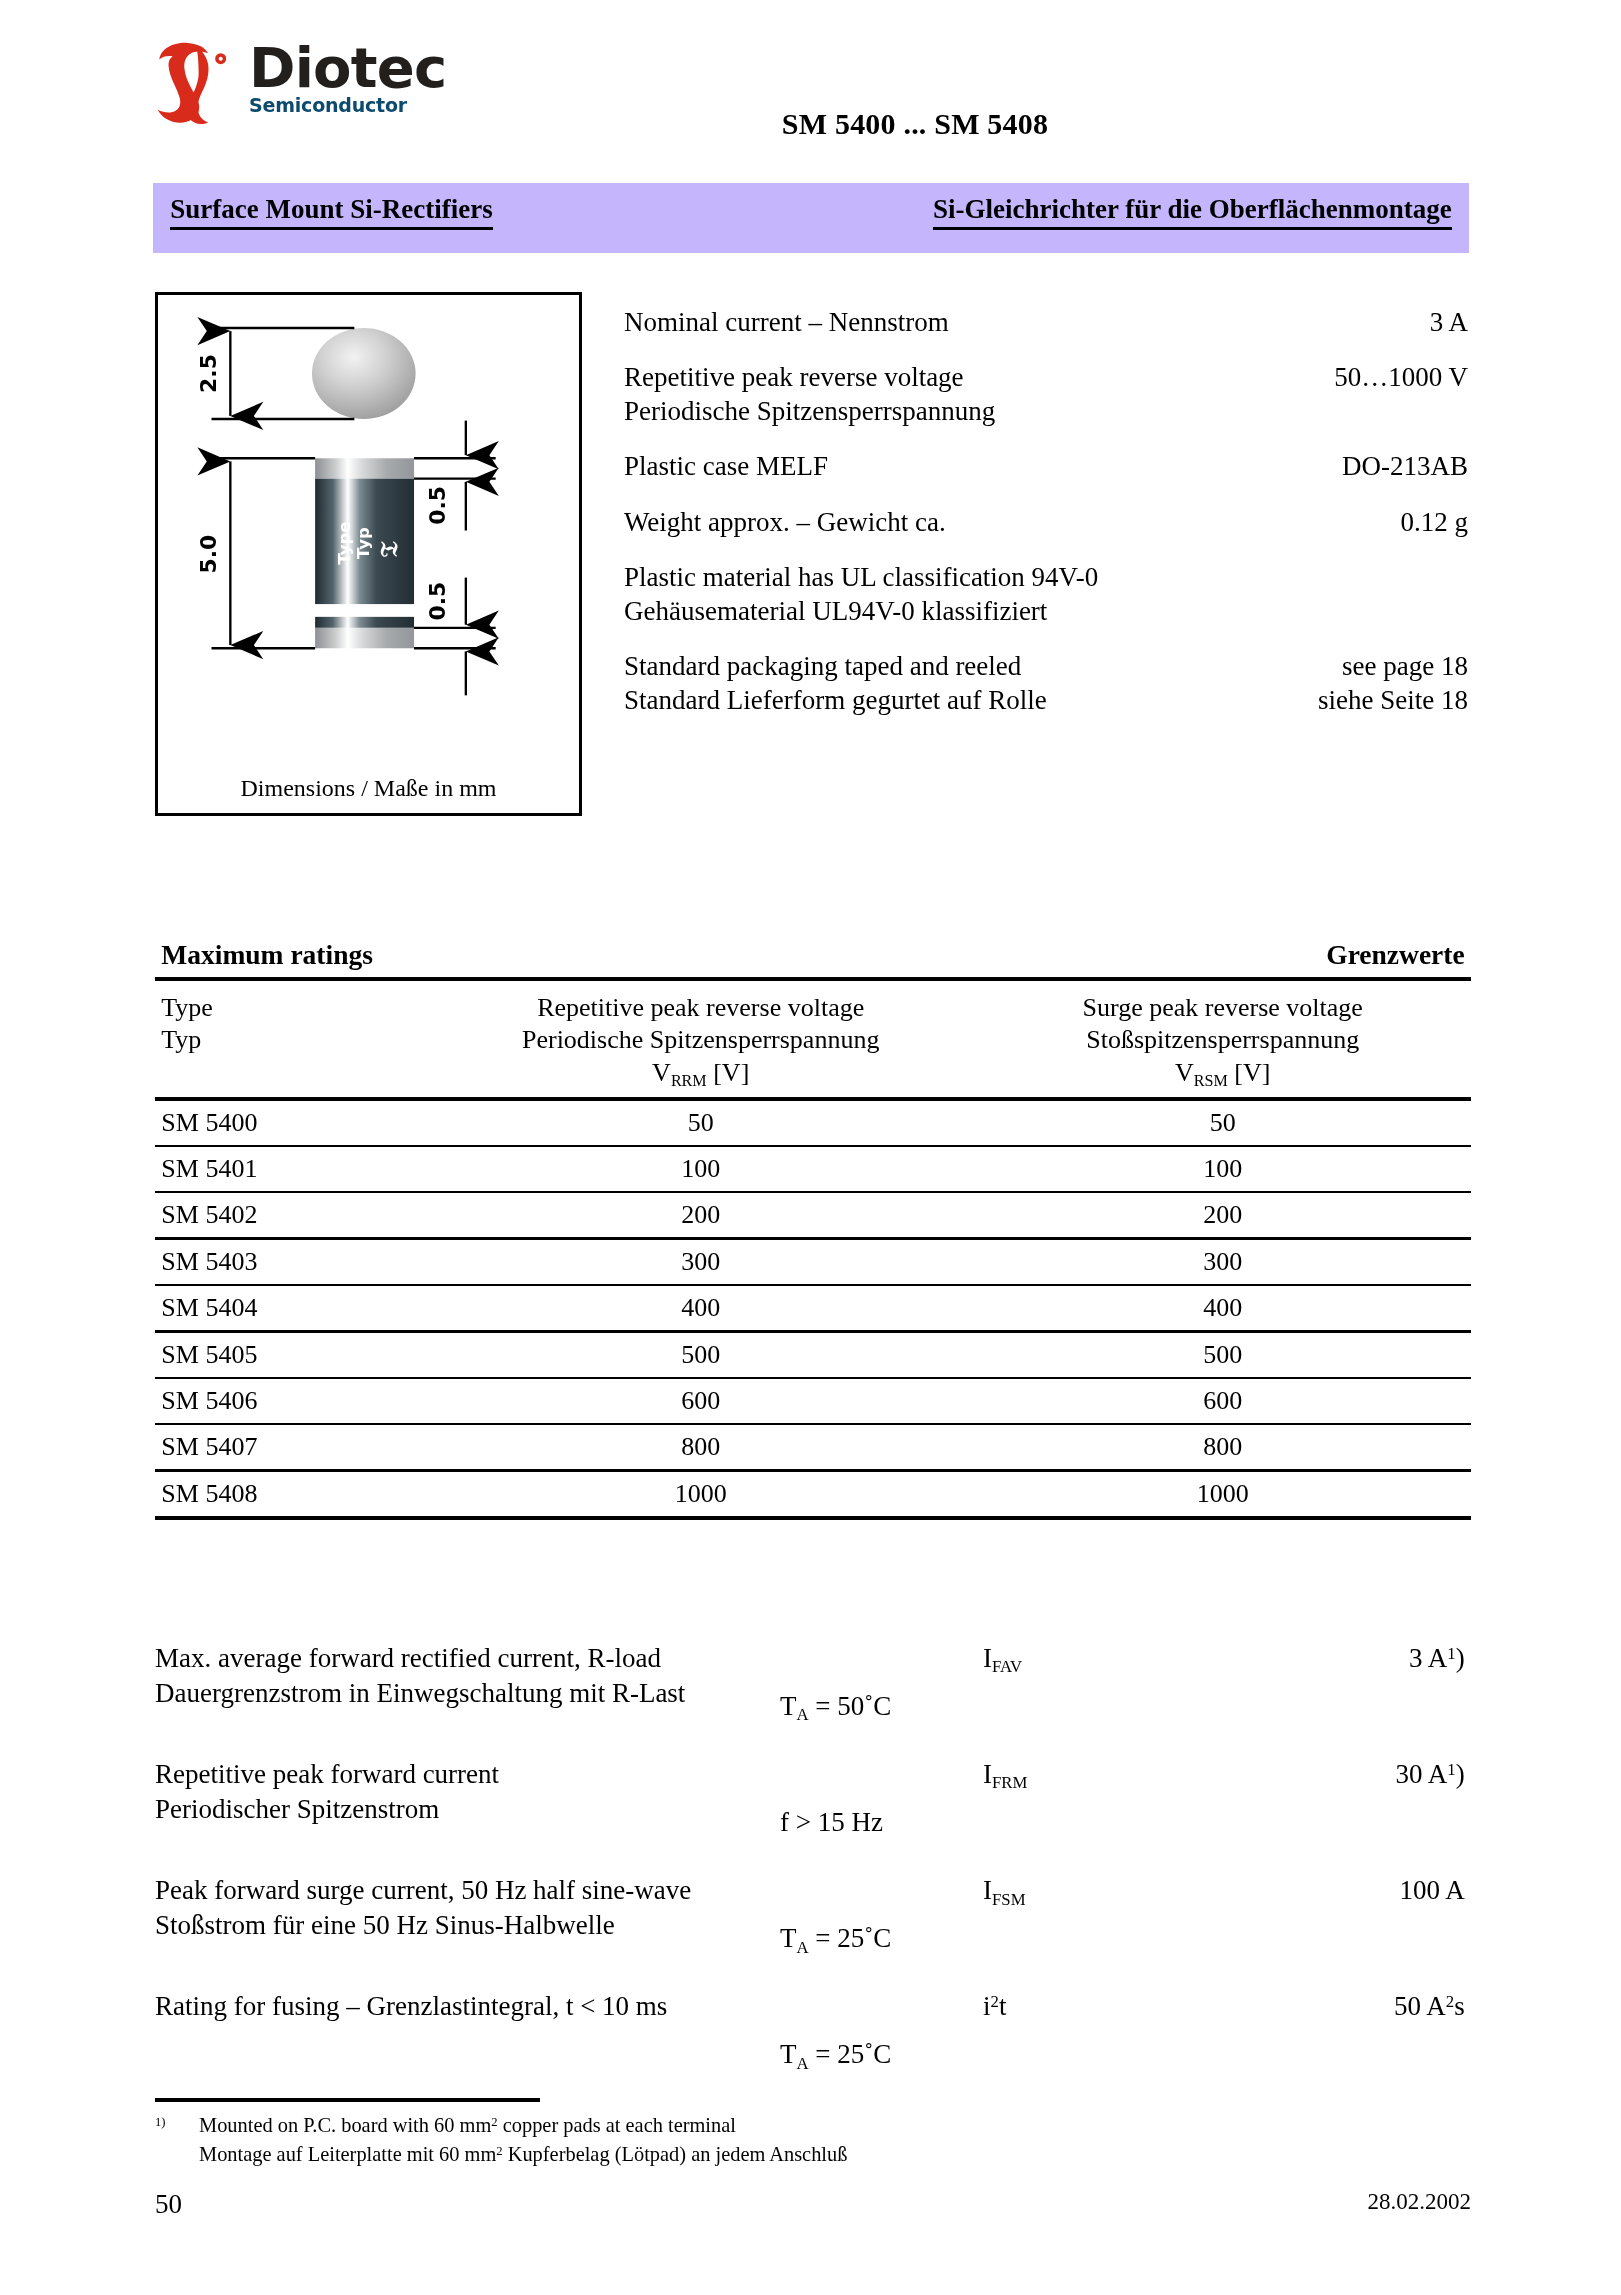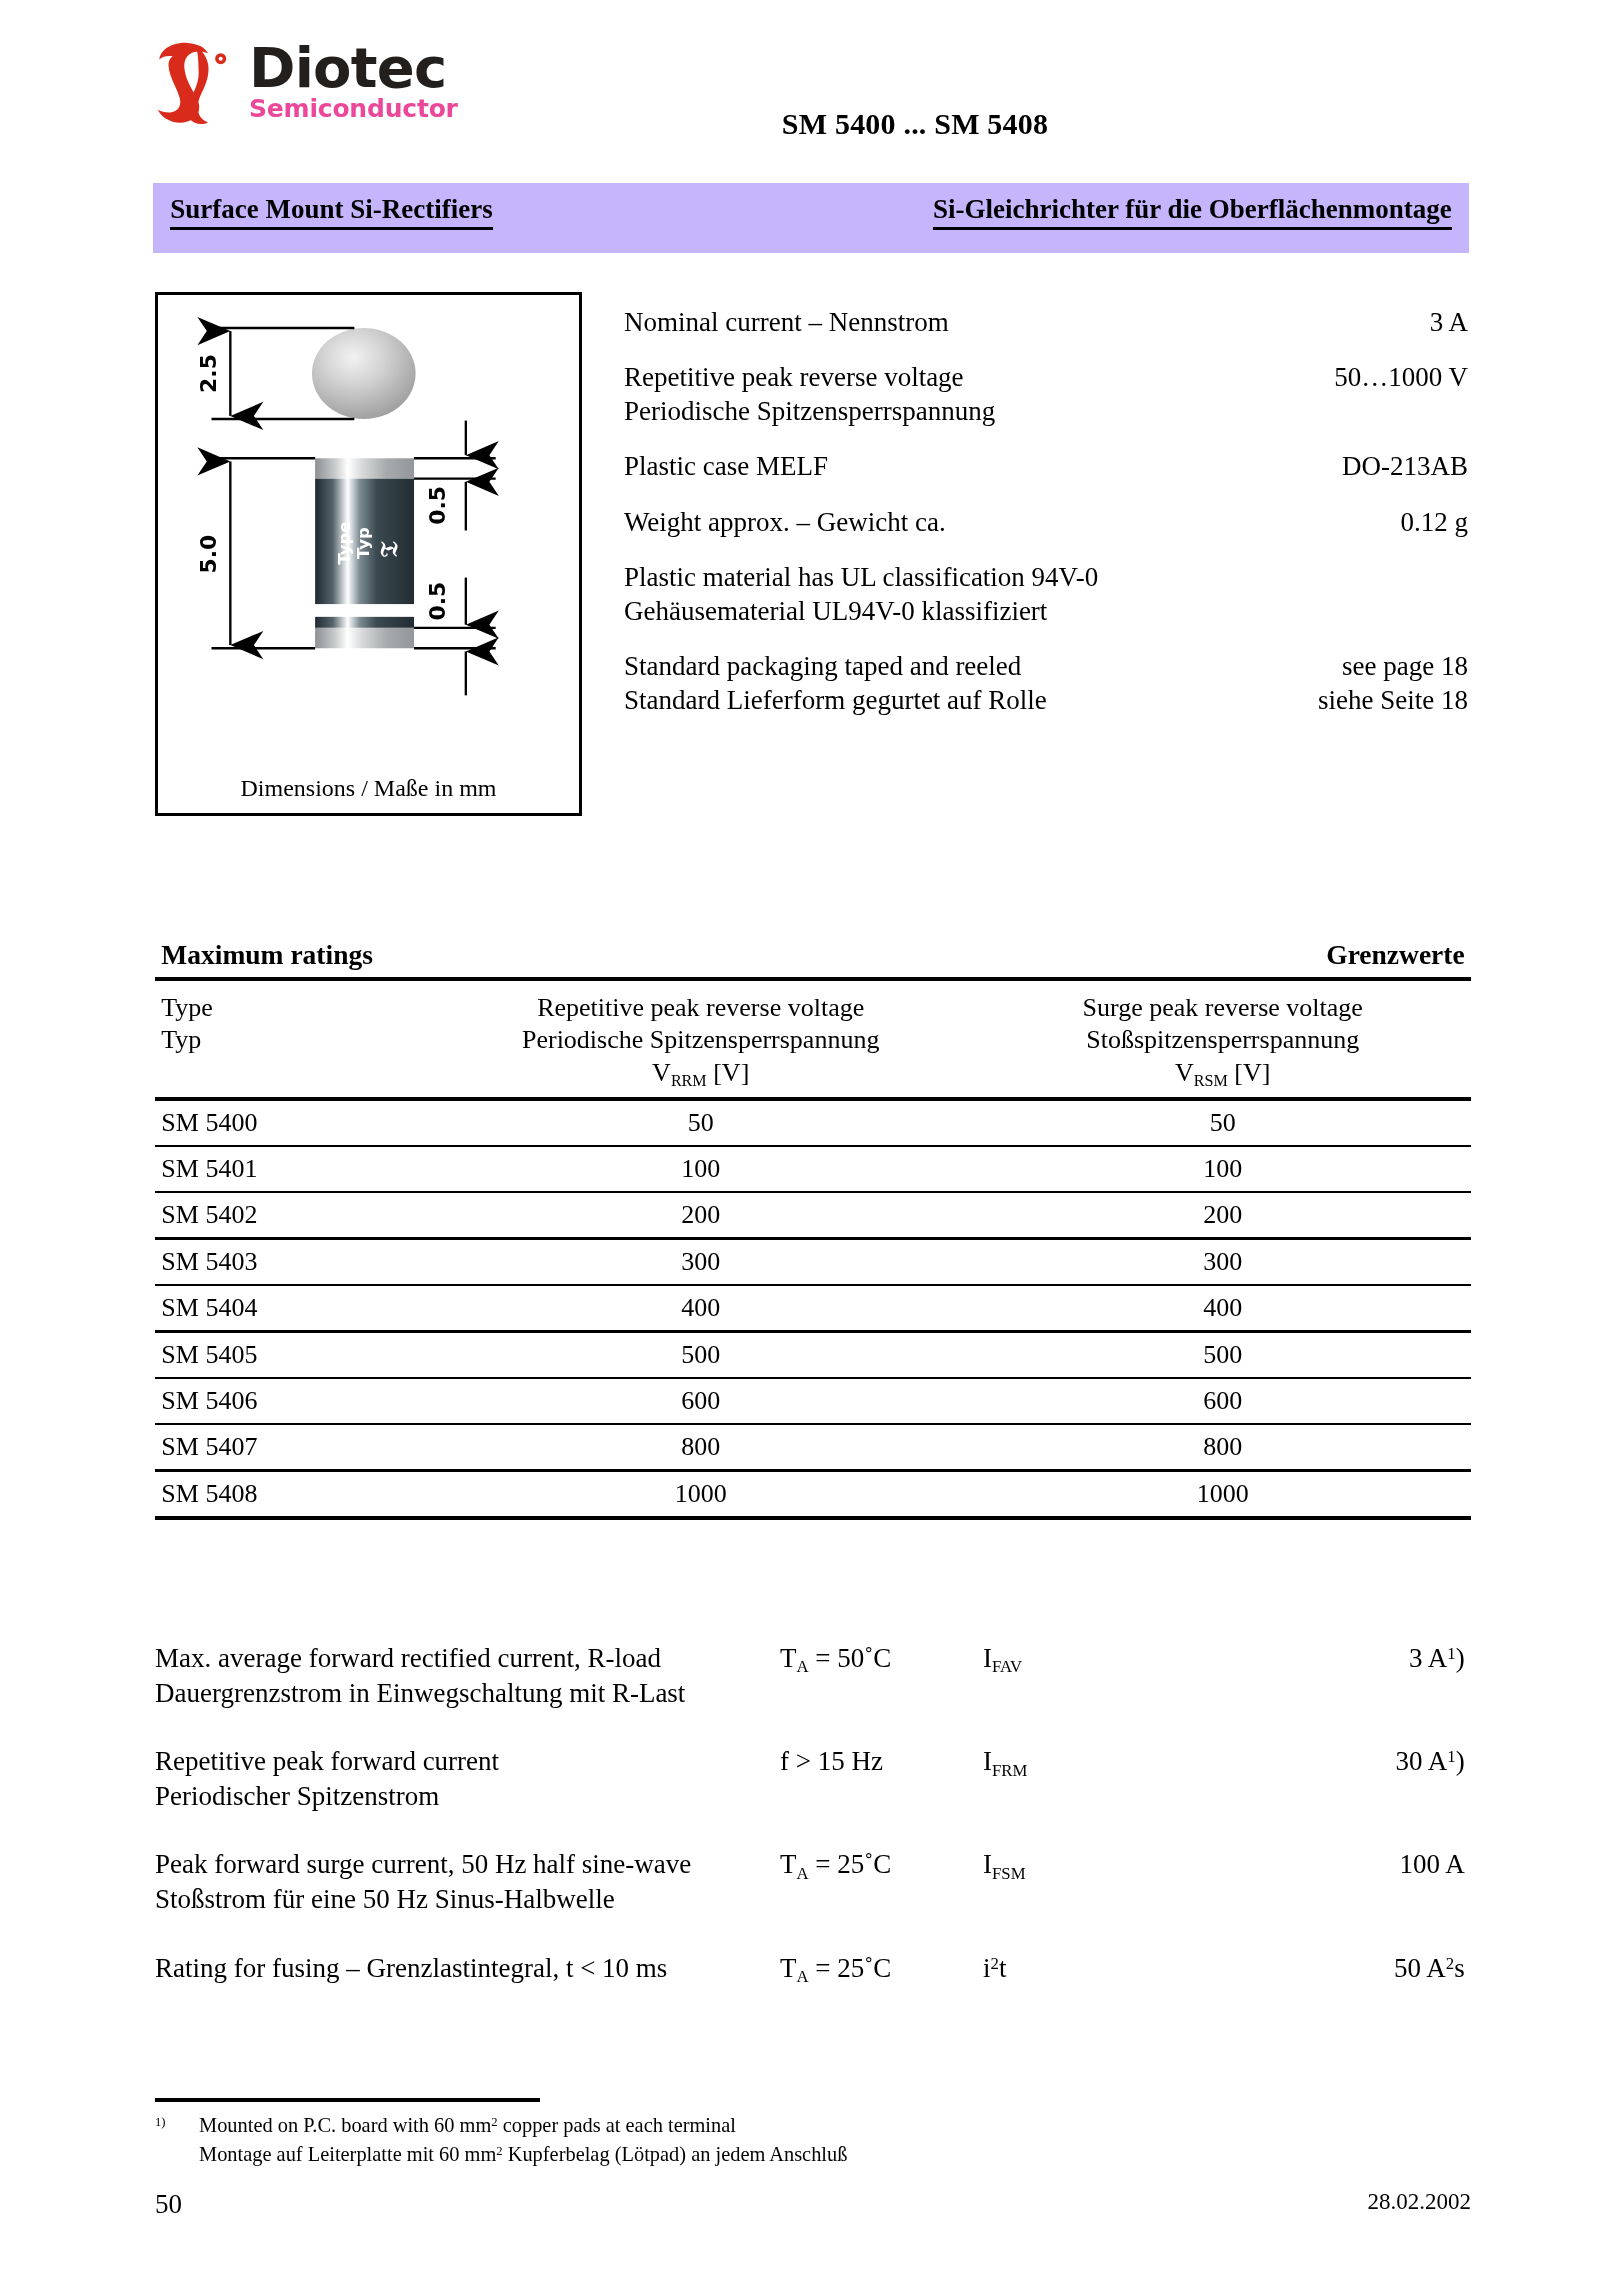--- a/index.html
+++ b/index.html
@@ -45,24 +45,24 @@
     font-family: "DejaVu Sans", sans-serif;
     font-weight: bold;
     font-size: 56px;
     line-height: 0.84;
     letter-spacing: -0.8px;
     color: #231f1d;
   }
   .logo-semi {
     font-family: "DejaVu Sans", sans-serif;
     font-weight: bold;
-    font-size: 25px;
+    font-size: 19px;
     line-height: 1.05;
     letter-spacing: -0.2px;
-    color: #ec4899;
+    color: #0c4a6e;
     margin-top: 5.5px;
   }
   #part-title {
     position: absolute;
     left: 487px;
     top: 68px;
     width: 550px;
     text-align: center;
     font-family: "Liberation Serif", serif;
     font-weight: bold;
@@ -180,21 +180,21 @@
   .prow {
     display: flex;
     align-items: flex-start;
     margin-bottom: 33px;
     font-family: "Liberation Serif", serif;
     font-size: 27px;
     line-height: 1.3;
   }
   .prow:last-child { margin-bottom: 0; }
   .p-desc { width: 628px; }
-  .p-cond { width: 204px; white-space: nowrap; }
+  .p-cond { width: 204px; white-space: nowrap; margin-top: 48px; }
   .p-sym  { width: 181px; white-space: nowrap; }
   .p-val  { width: 303px; text-align: right; padding-right: 6.3px; white-space: nowrap; }
 
   
   #footnote {
     position: absolute;
     left: 155px; top: 2098px;
     width: 1316px;
     font-family: "Liberation Serif", serif;
     font-size: 20.4px;

